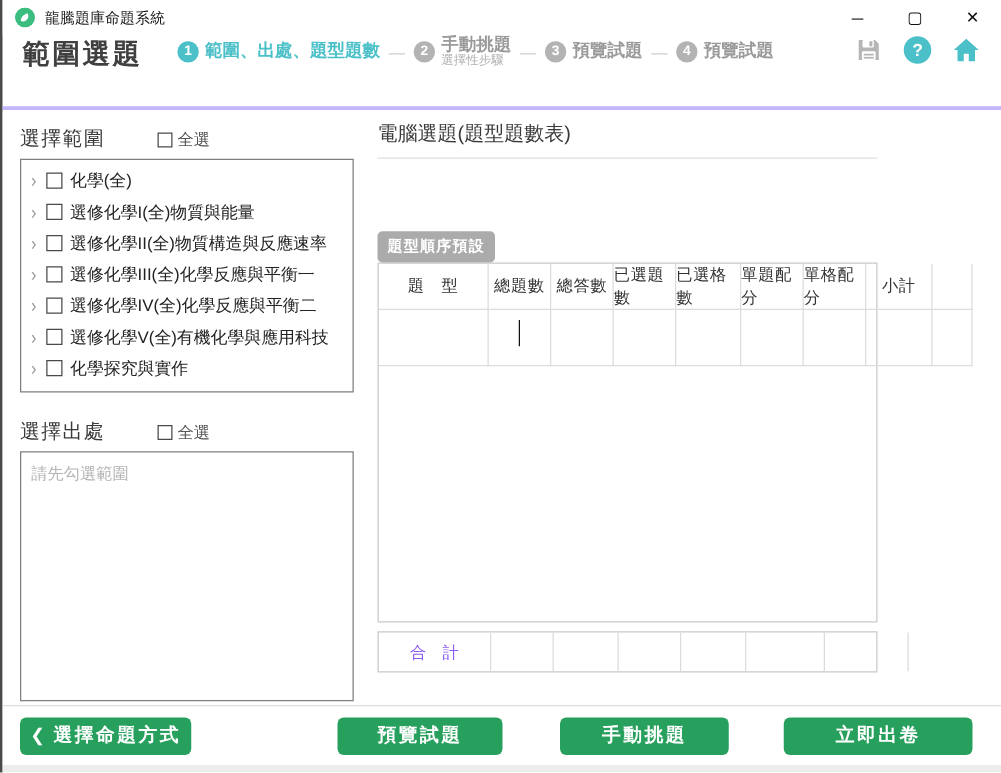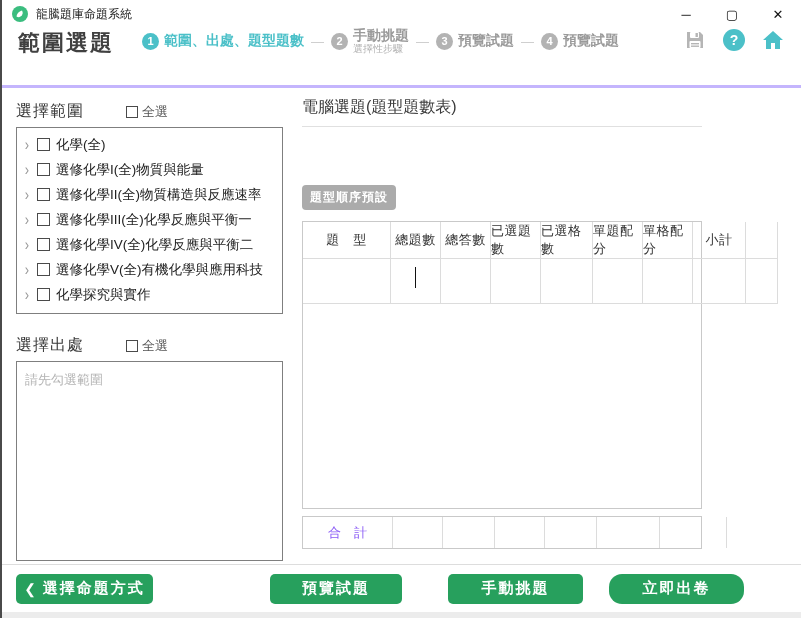--- a/index.html
+++ b/index.html
@@ -52,21 +52,21 @@
   
   .right-panel { position:absolute; left:300px; top:8px; width:400px; }
   .rp-head { display:flex; align-items:center; }
   .rp-title { font-size:16px; color:#3a3a3a; }
   .rp-buttons { margin-left:auto; display:flex; gap:8px; }
   .green-chip { background:#27a05d; color:#fff; font-size:13px; font-weight:bold; border:none;
                 border-radius:4px; padding:4px 9px; cursor:pointer; letter-spacing:1px; }
   .rp-divider { border-bottom:1px solid #e0e0e0; margin-top:8px; }
   .order-preset { display:inline-block; background:#ababab; color:#fff; font-size:12px; font-weight:bold;
                   border-radius:4px; padding:4px 8px; margin-top:58px; letter-spacing:1px; cursor:pointer; }
-  .table-wrap { border:1px solid #c9c9c9; margin-top:11px; height:288px; background:#fff; }
+  .table-wrap { border:1px solid #c9c9c9; height:288px; background:#fff; }
   .trow { display:grid; grid-template-columns:88px 50px 50px 50px 52px 50px 50px 53px 32px; }
   .trow .cell { border-right:1px solid #dcdcdc; border-bottom:1px solid #dcdcdc;
                 display:flex; align-items:center; justify-content:center;
                 font-size:13px; color:#333; }
   .head-row .cell { height:37px; letter-spacing:0.5px; }
   .body-row .cell { height:45px; position:relative; }
   .caret { position:absolute; left:24px; top:8px; width:1px; height:21px; background:#111; }
   .total-table { border:1px solid #c9c9c9; margin-top:7px; display:grid;
                  grid-template-columns:90px 50px 52px 50px 52px 63px 67px 1fr; height:33px; }
   .total-table .cell { border-right:1px solid #dcdcdc; display:flex; align-items:center; justify-content:center;
@@ -77,21 +77,21 @@
             border-top:1px solid #ddd; display:flex; align-items:center; }
   .foot-strip { position:absolute; left:0; right:0; bottom:0; height:6px; background:#ececec; }
   .gbtn { background:#27a05d; color:#fff; border:none; border-radius:5px; height:30px;
           font-size:15px; font-weight:bold; letter-spacing:2px; cursor:pointer;
           display:flex; align-items:center; justify-content:center;
           font-family:"Liberation Sans","DejaVu Sans",sans-serif; }
   .btn-back { position:absolute; left:14px; width:137px; }
   .btn-back .chev-left { font-size:14px; margin-right:5px; font-weight:bold; }
   .btn-preview { position:absolute; left:268px; width:132px; }
   .btn-manual { position:absolute; left:446px; width:135px; }
-  .btn-generate { position:absolute; left:607px; width:135px;border-radius:13px; }
+  .btn-generate { position:absolute; left:625px; width:151px; }
 </style>
 </head>
 <body>
 
 <div class="titlebar">
   <svg class="logo" viewBox="0 0 16 16">
     <circle cx="8" cy="8" r="8" fill="#3bbd7f"></circle>
     <path d="M4.5 10.5 Q5 6 10 4.5 Q12 8 8.5 10.5 Q6.5 11.8 4.5 10.5 Z" fill="#ffffff"></path>
   </svg>
   <span class="app-title">龍騰題庫命題系統</span>

